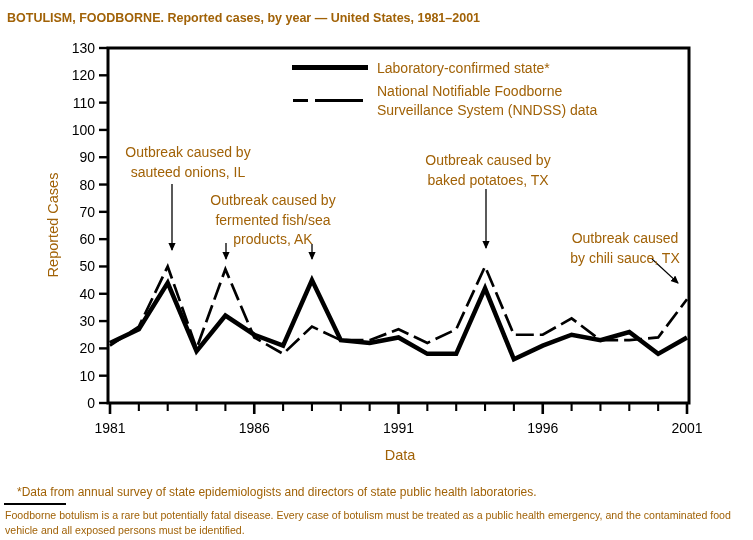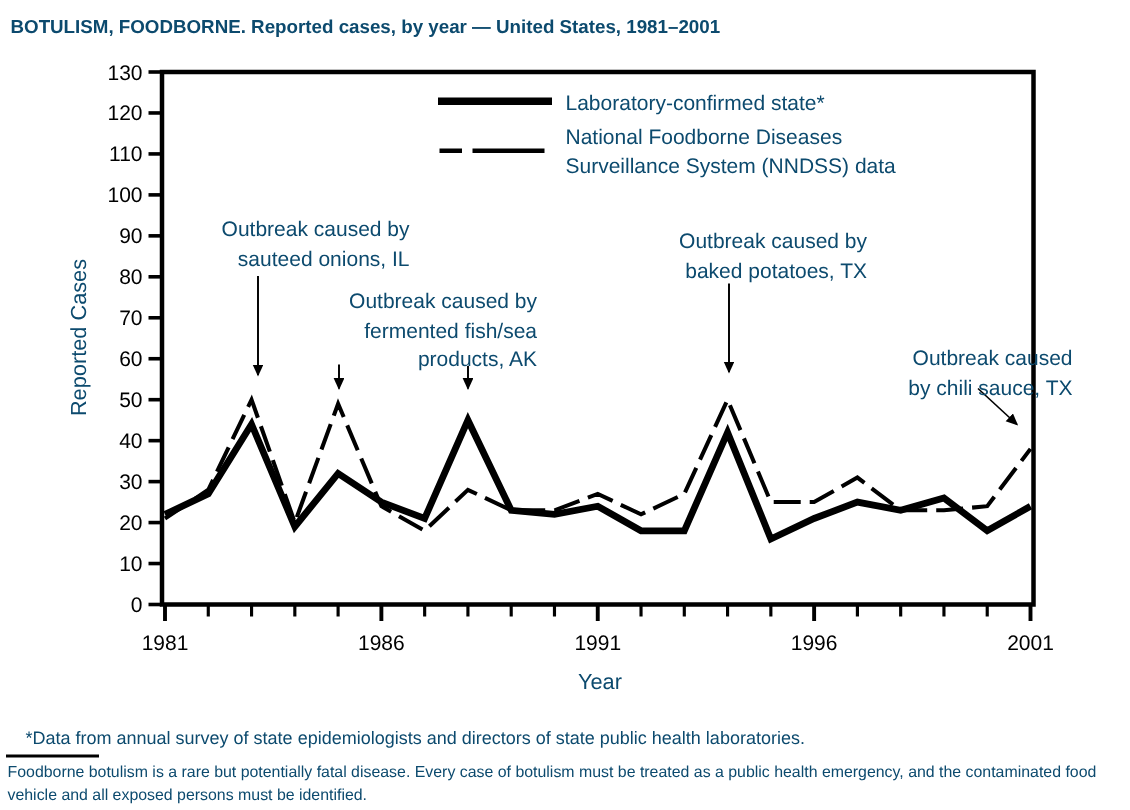--- a/index.html
+++ b/index.html
@@ -1,27 +1,27 @@
 <!DOCTYPE html>
 <html><head>
 <meta charset="utf-8">
 <style>
   html,body{margin:0;padding:0;background:#fff;}
   .stage{
     position:relative; width:753px; height:540px; background:#ffffff;
-    font-family:"Liberation Sans", sans-serif; color:#0c4a6e; overflow:hidden;
+    font-family:"Liberation Sans", sans-serif; color:#a16207; overflow:hidden;
   }
   .title{
     position:absolute; left:7px; top:11px; font-size:12.5px; font-weight:bold;
     letter-spacing:0px; white-space:nowrap;
   }
   svg{position:absolute; left:0; top:0;}
   .overlay{position:absolute; z-index:2;}
   .legend-label{position:absolute; font-size:14px; line-height:18.5px; white-space:nowrap;}
-  .annot{position:absolute; font-size:14px; line-height:19.5px; text-align:right; white-space:nowrap;}
+  .annot{position:absolute; font-size:14px; line-height:19.5px; text-align:center; white-space:nowrap;}
   .axis-label{position:absolute; font-size:14.5px; text-align:center;}
   .ylabel{transform:rotate(-90deg); transform-origin:50% 50%;}
   .fn1{position:absolute; left:17px; top:485px; font-size:12px; white-space:nowrap;}
   .fnrule{position:absolute; left:4px; top:503px; width:62px; height:0; border-top:2px solid #000;}
   .fn2{position:absolute; left:5px; top:508px; width:747px; font-size:10.6px; line-height:14.6px;}
 </style>
 </head>
 <body>
 
 <div class="stage">
@@ -105,21 +105,21 @@
 
     <line x1="172" y1="184" x2="172" y2="250" stroke="#000" stroke-width="1.3" marker-end="url(#arrow)"></line>
     <line x1="226" y1="243" x2="226" y2="259" stroke="#000" stroke-width="1.3" marker-end="url(#arrow)"></line>
     <line x1="312" y1="244" x2="312" y2="259" stroke="#000" stroke-width="1.3" marker-end="url(#arrow)"></line>
     <line x1="486" y1="189" x2="486" y2="248" stroke="#000" stroke-width="1.3" marker-end="url(#arrow)"></line>
     <line x1="652" y1="259" x2="678" y2="283" stroke="#000" stroke-width="1.1" marker-end="url(#arrow)"></line>
   </svg>
 
   <div class="legend-label overlay" style="left:377px; top:59px;">Laboratory-confirmed state*</div>
   <div class="legend-label overlay" style="left:377px; top:82px;">
-    <div>National Foodborne Diseases</div>
+    <div>National Notifiable Foodborne</div>
     <div>Surveillance System (NNDSS) data</div>
   </div>
 
   <div class="annot overlay" style="left:103px; top:143px; width:170px;">
     <div>Outbreak caused by</div>
     <div>sauteed onions, IL</div>
   </div>
   <div class="annot overlay" style="left:188px; top:191px; width:170px;">
     <div>Outbreak caused by</div>
     <div>fermented fish/sea</div>
@@ -127,20 +127,20 @@
   </div>
   <div class="annot overlay" style="left:398px; top:151px; width:180px;">
     <div>Outbreak caused by</div>
     <div>baked potatoes, TX</div>
   </div>
   <div class="annot overlay" style="left:535px; top:229px; width:180px;">
     <div>Outbreak caused</div>
     <div>by chili sauce, TX</div>
   </div>
 
-  <div class="axis-label overlay" style="left:340px; top:447px; width:120px;">Year</div>
+  <div class="axis-label overlay" style="left:340px; top:447px; width:120px;">Data</div>
   <div class="axis-label ylabel overlay" style="left:-12px; top:217px; width:130px;">Reported Cases</div>
 
   <div class="fn1 overlay">*Data from annual survey of state epidemiologists and directors of state public health laboratories.</div>
   <div class="fnrule overlay"></div>
   <div class="fn2 overlay">Foodborne botulism is a rare but potentially fatal disease. Every case of botulism must be treated as a public health emergency, and the contaminated food vehicle and all exposed persons must be identified.</div>
 
 </div>
 
 </body></html>

